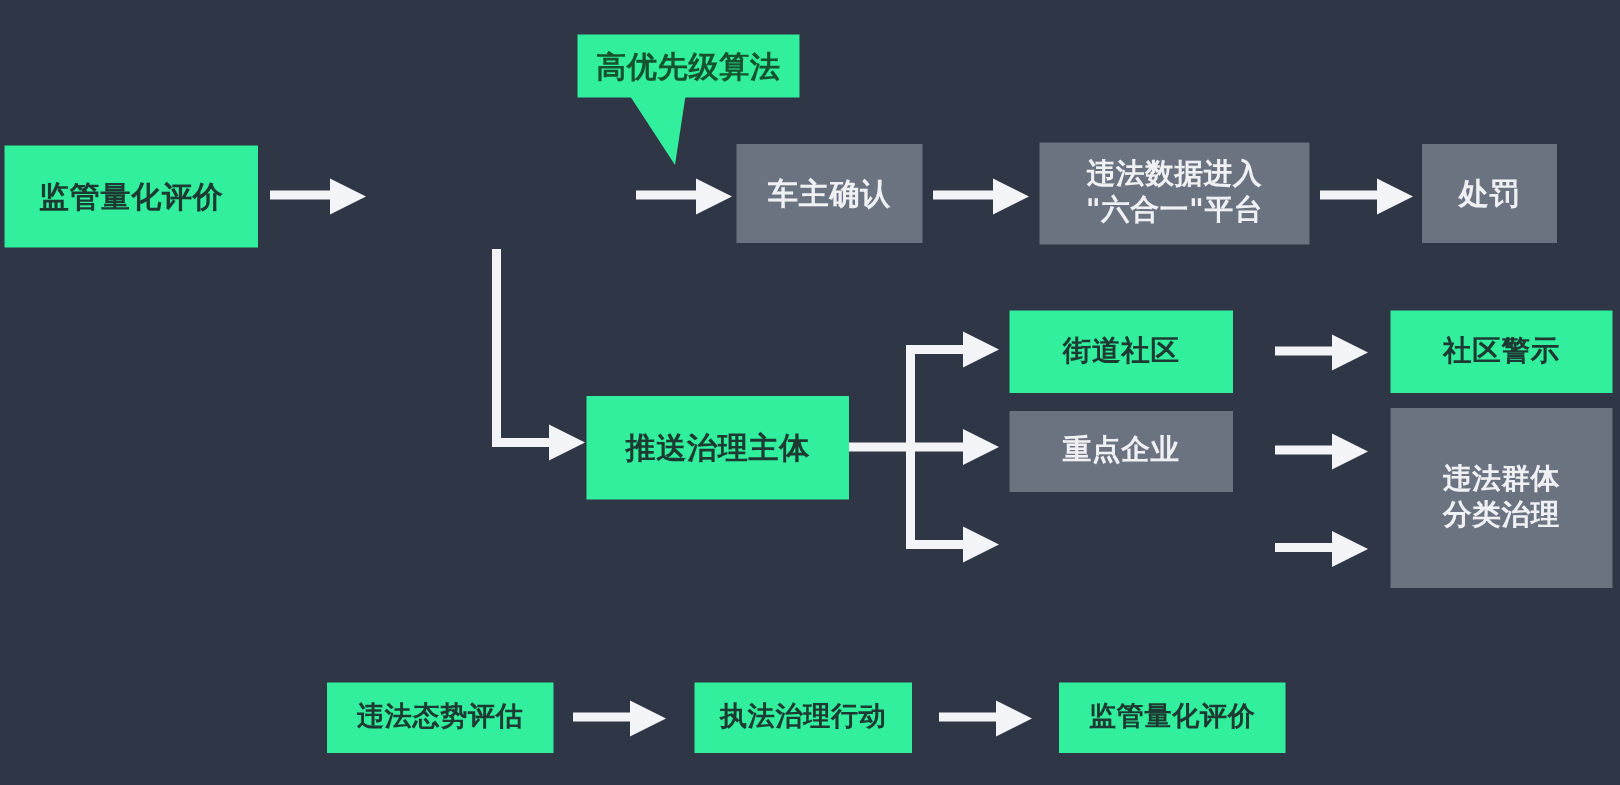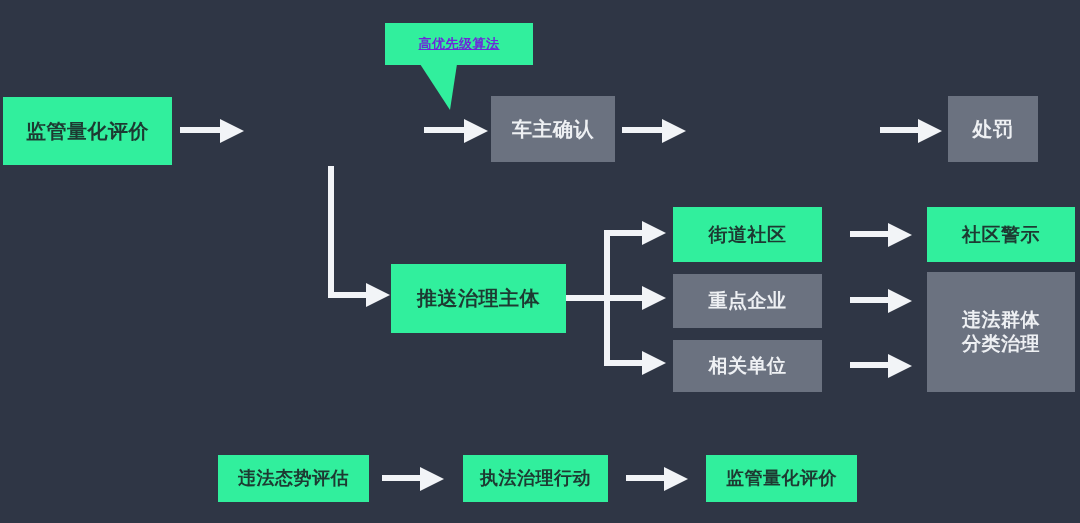--- a/index.html
+++ b/index.html
@@ -34,28 +34,27 @@
   .node.gray {
     background: #6b7280;
     color: #eef0f3;
   }
   .node.f20 { font-size: 20px; }
   .node.f19 { font-size: 19px; }
   .node.f18 { font-size: 18px; }
   .callout {
     position: absolute;
     background: #31ef9d;
-    color: #6d28d9;
-    font-size: 13px;
+    color: #14532d;
+    font-size: 20px;
     font-weight: 700;
     display: flex;
     align-items: center;
     justify-content: center;
     letter-spacing: 0.5px;
-    text-decoration: underline;
   }
   .callout-tail {
     position: absolute;
     pointer-events: none;
   }
   .arrow {
     position: absolute;
     pointer-events: none;
   }
   .connector {
@@ -95,20 +94,22 @@
 
   <div class="node gray f20" style="left:491px; top:96px; width:124px; height:66px;">车主确认</div>
 
   <div class="arrow" style="left:622px; top:116px; width:64px; height:30px;">
     <svg width="64" height="30" viewBox="0 0 64 30">
       <rect x="0" y="11" width="46" height="6" fill="#f2f4f7"></rect>
       <polygon points="40,3 64,15 40,27" fill="#f2f4f7"></polygon>
     </svg>
   </div>
 
+  <div class="node gray f19" style="left:693px; top:95px; width:180px; height:68px;">违法数据进入
+"六合一"平台</div>
 
   <div class="arrow" style="left:880px; top:116px; width:62px; height:30px;">
     <svg width="62" height="30" viewBox="0 0 62 30">
       <rect x="0" y="11" width="44" height="6" fill="#f2f4f7"></rect>
       <polygon points="38,3 62,15 38,27" fill="#f2f4f7"></polygon>
     </svg>
   </div>
 
   <div class="node gray f20" style="left:948px; top:96px; width:90px; height:66px;">处罚</div>
 
@@ -137,21 +138,20 @@
 
       <rect x="38" y="136" width="44" height="6" fill="#f2f4f7"></rect>
       <polygon points="76,127 100,139 76,151" fill="#f2f4f7"></polygon>
     </svg>
   </div>
 
   <div class="node green f19" style="left:673px; top:207px; width:149px; height:55px;">街道社区</div>
 
   <div class="node gray f19" style="left:673px; top:274px; width:149px; height:54px;">重点企业</div>
 
-  <div class="node gray f19" style="left:673px; top:340px; width:149px; height:52px;">相关单位</div>
 
   <div class="arrow" style="left:850px; top:220px; width:62px; height:30px;">
     <svg width="62" height="30" viewBox="0 0 62 30">
       <rect x="0" y="11" width="44" height="6" fill="#f2f4f7"></rect>
       <polygon points="38,3 62,15 38,27" fill="#f2f4f7"></polygon>
     </svg>
   </div>
 
   <div class="arrow" style="left:850px; top:286px; width:62px; height:30px;">
     <svg width="62" height="30" viewBox="0 0 62 30">

